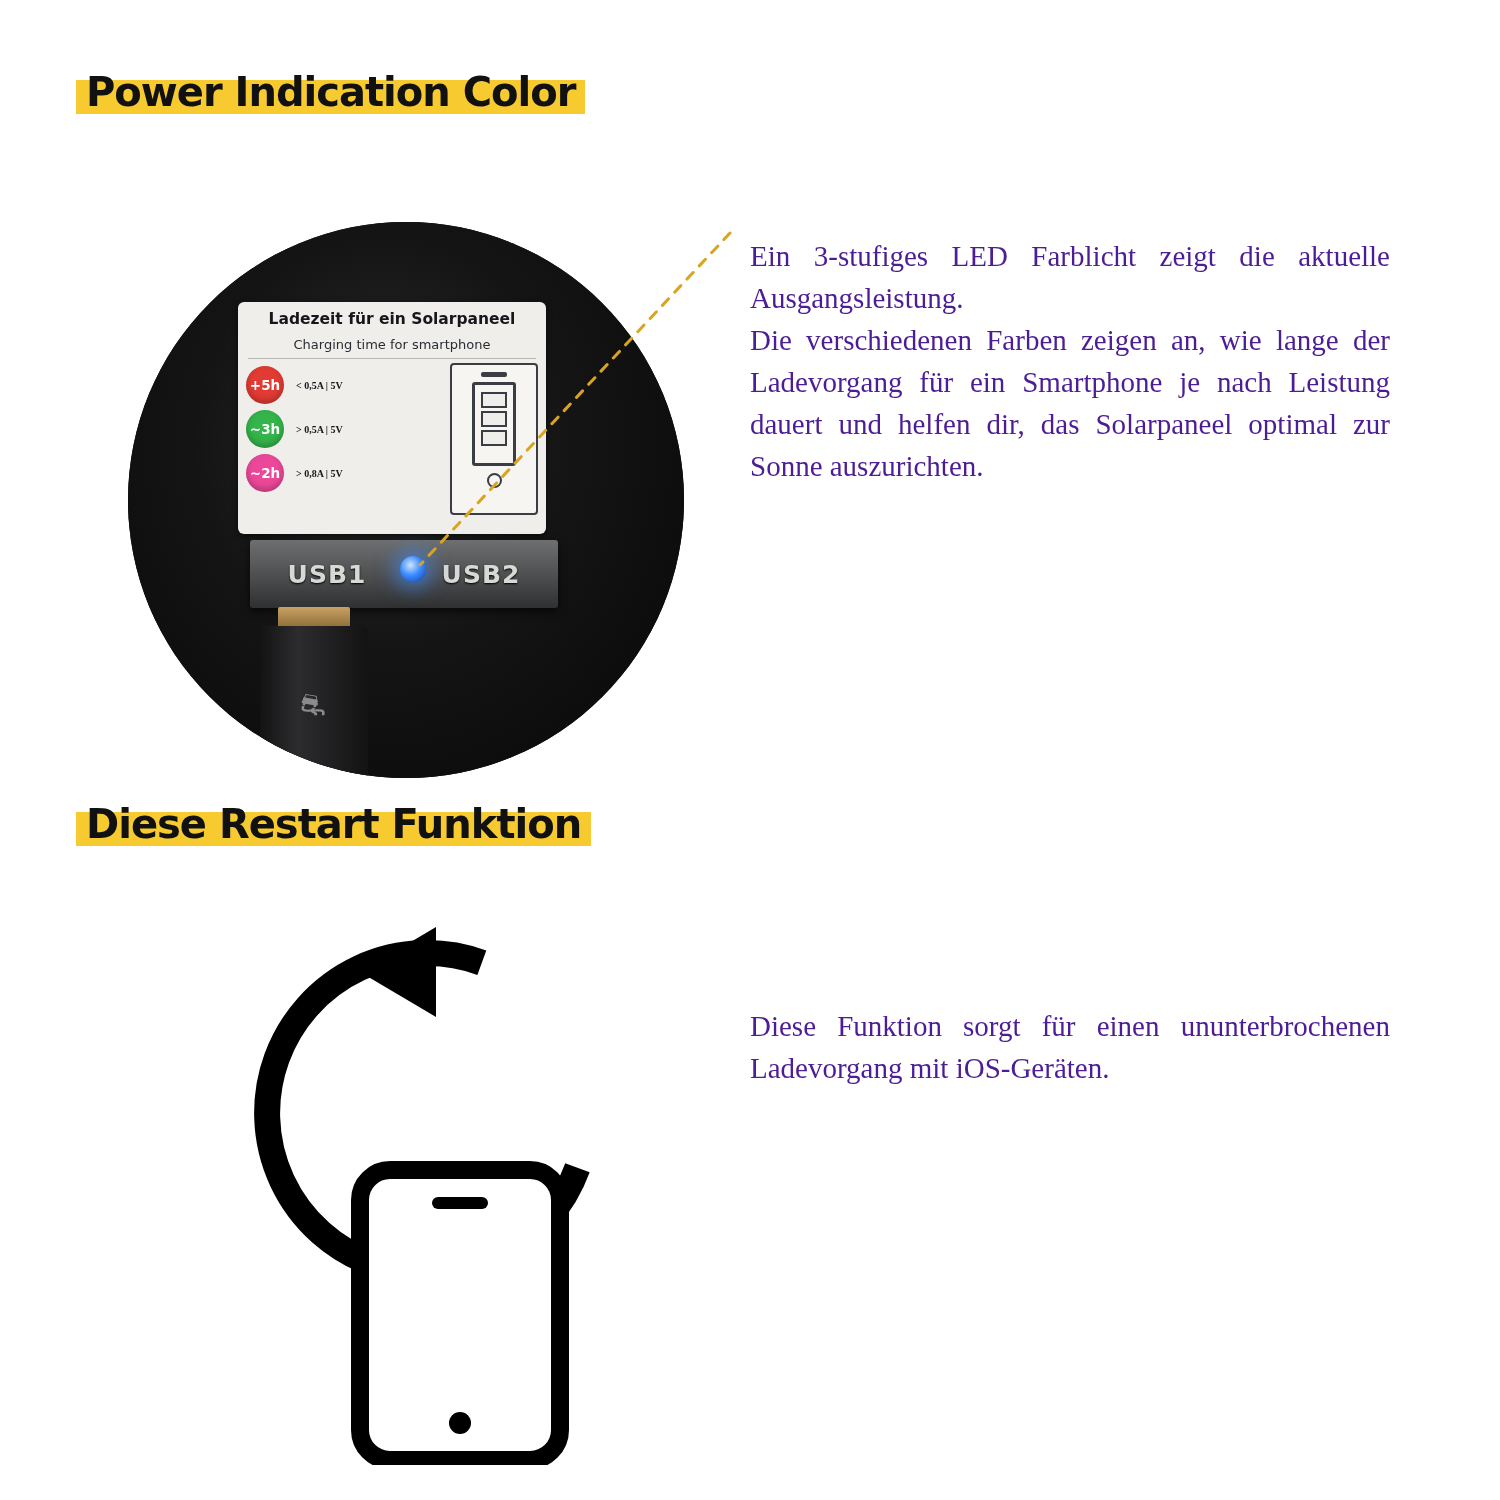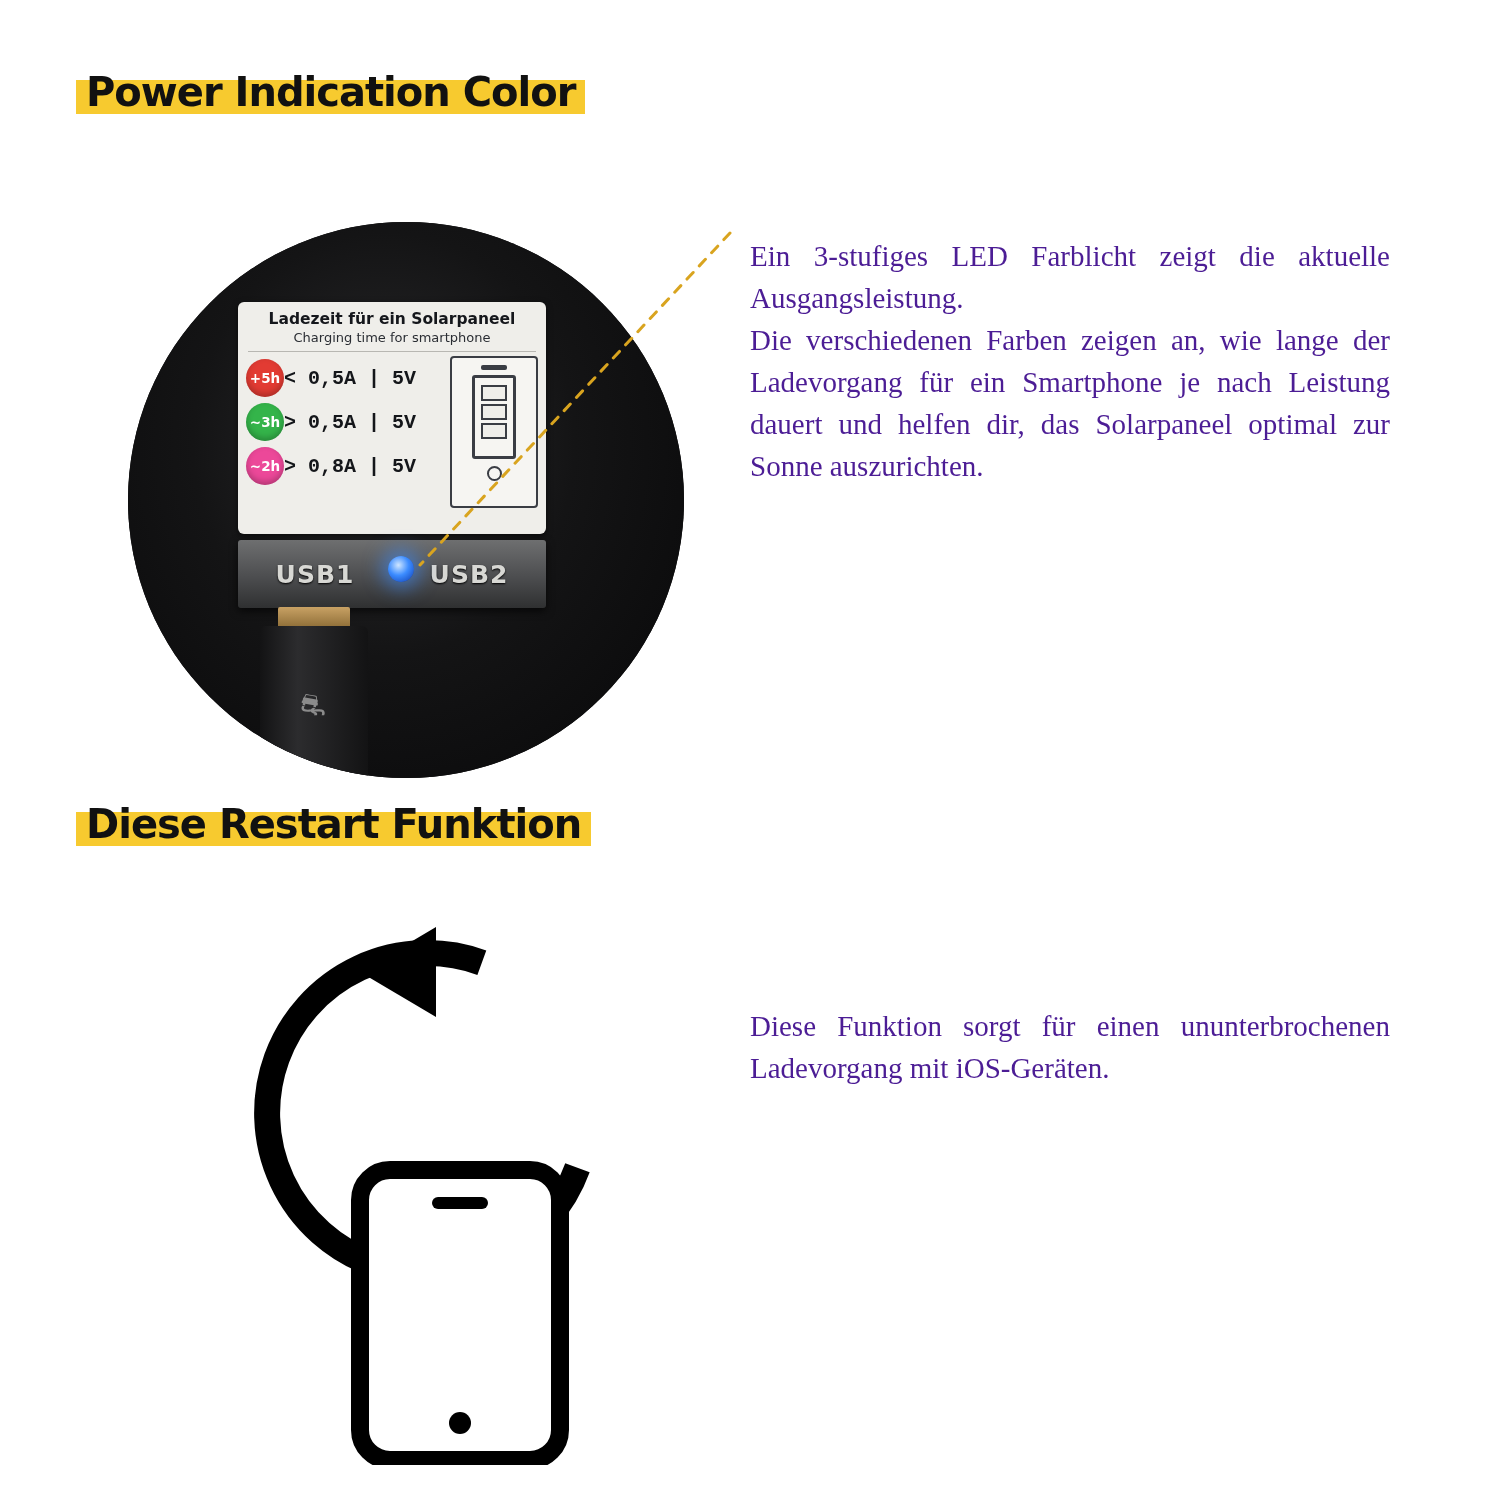--- a/index.html
+++ b/index.html
@@ -94,21 +94,21 @@
     font-size: 15.5px;
     font-weight: bold;
     color: #15171c;
     font-family: "DejaVu Sans", sans-serif;
     letter-spacing: 0px;
   }
   .plate-sub {
     text-align: center;
     font-size: 13px;
     color: #2a2d33;
-    margin-top: 2px;
+    margin-top: 9px;
     font-family: "DejaVu Sans", sans-serif;
   }
   .plate-divider {
     margin: 6px 10px 4px 10px;
     height: 1px;
     background: #b8b7b2;
   }
   .plate-body {
     display: flex;
     flex-direction: row;
@@ -132,24 +132,25 @@
     display: flex;
     align-items: center;
     justify-content: center;
     font-family: "DejaVu Sans", sans-serif;
     box-shadow: inset 0 -3px 6px rgba(0,0,0,0.25);
   }
   .dot.red   { background: #e23b33; }
   .dot.green { background: #34b44a; }
   .dot.blue  { background: #ec4899; }
   .row-text {
-    font-size: 20px;
+    margin-left: 12px;
+    font-size: 10px;
     font-weight: bold;
     color: #14161a;
-    font-family: Liberation Mono, monospace;
+    font-family: Liberation Serif, serif;
   }
   .battery-box {
     width: 86px;
     margin-left: 6px;
     border: 2px solid #3a3d44;
     border-radius: 4px;
     background: #f6f5f2;
     position: relative;
     height: 148px;
   }
@@ -167,21 +168,21 @@
     border: 2px solid #3a3d44; background: #efeeea; box-sizing: border-box;
   }
   .batt-dot {
     width: 11px; height: 11px; border-radius: 50%;
     border: 2px solid #3a3d44; margin: 7px auto 0 auto;
   }
 
   
   .port-bar {
     position: absolute;
-    left: 110px;
+    left: 122px;
     top: 318px;
     width: 308px;
     height: 68px;
     background: linear-gradient(180deg,#6e6f70 0%,#4c4d4f 55%,#2f3031 100%);
     border-radius: 3px;
     display: flex;
     align-items: center;
     justify-content: space-around;
     box-shadow: 0 3px 8px rgba(0,0,0,0.7);
   }

